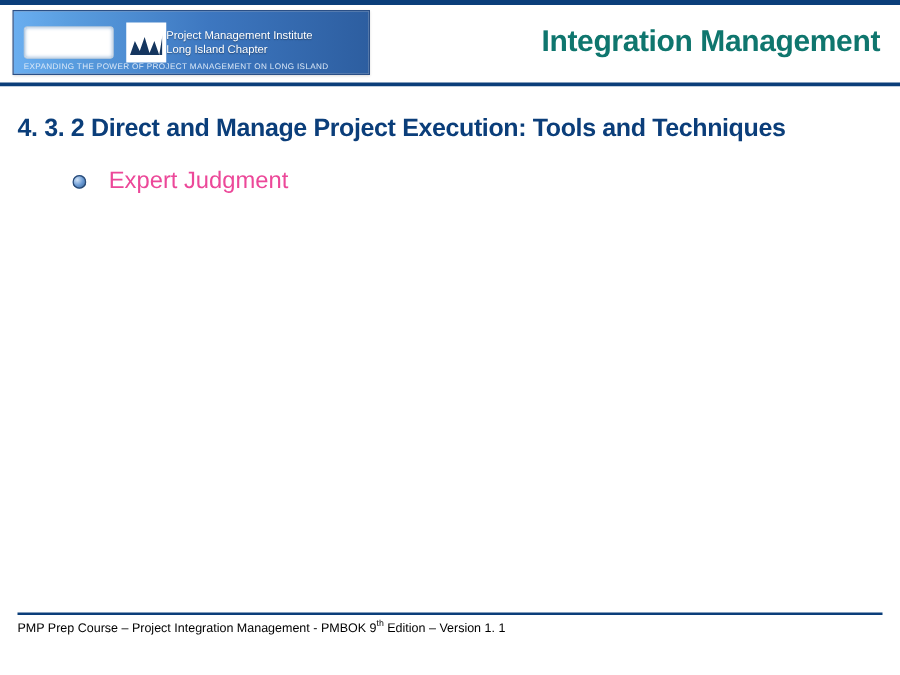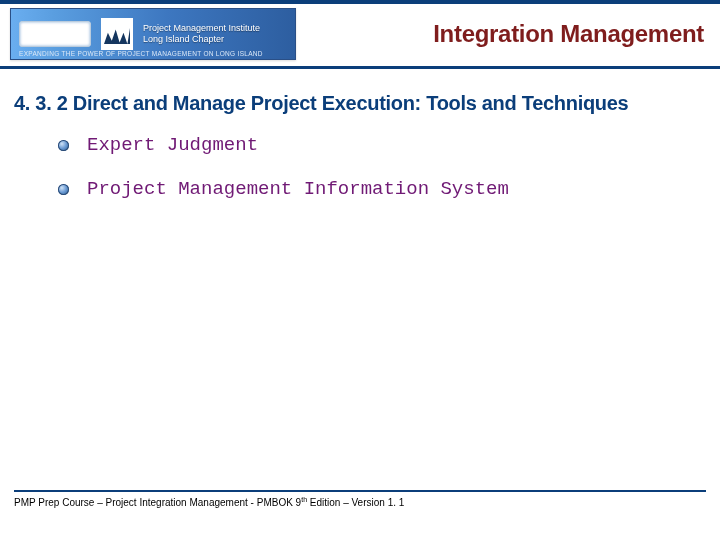--- a/index.html
+++ b/index.html
@@ -57,37 +57,37 @@
       top: 10px;
       width: 26px;
       height: 16px;
       background: #15365f;
       clip-path: polygon(0 100%, 15% 30%, 30% 80%, 45% 10%, 60% 90%, 75% 30%, 90% 100%, 100% 0, 100% 100%);
     }
     .logo-text {
       color: #fff;
       font-size: 9px;
       line-height: 1.2;
-      margin-left: 10px;
+      margin-left: 0;
       text-shadow: 0 1px 1px rgba(0,0,0,0.4);
     }
     .logo-tag {
       position: absolute;
       bottom: 2px;
       left: 8px;
       color: #dbe8f7;
       font-size: 6.5px;
       letter-spacing: 0.3px;
     }
     .page-title {
       flex: 1;
       text-align: right;
       font-weight: bold;
       font-size: 24px;
-      color: #7f1d1d;
+      color: #0f766e;
       padding-right: 6px;
       letter-spacing: -0.3px;
     }
     .section-heading {
       color: #0b3e7a;
       font-weight: bold;
       font-size: 20px;
       padding: 22px 14px 4px 14px;
       line-height: 1.25;
       letter-spacing: -0.3px;
@@ -103,23 +103,23 @@
     .bullet-icon {
       width: 11px;
       height: 11px;
       border-radius: 50%;
       background: radial-gradient(circle at 35% 35%, #cfe2f6 0%, #6a9ad4 45%, #24527d 100%);
       box-shadow: 0 0 0 1px #2a4a75 inset;
       margin-right: 18px;
       flex-shrink: 0;
     }
     .bullet-text {
-      font-family: Liberation Mono, monospace;
+      font-family: Liberation Sans, sans-serif;
       font-size: 19px;
-      color: #701a75;
+      color: #ec4899;
     }
     .footer {
       position: absolute;
       left: 14px;
       bottom: 32px;
       border-top: 2px solid #0b3e7a;
       width: calc(100% - 28px);
       padding-top: 4px;
     }
     .footer-text {
@@ -152,23 +152,19 @@
 <div class="section-heading">
   <span>4. 3. 2</span>
   <span>Direct and Manage Project Execution: Tools and Techniques</span>
 </div>
 
 <div class="content">
   <div class="bullet-row">
     <div class="bullet-icon"></div>
     <div class="bullet-text">Expert Judgment</div>
   </div>
-  <div class="bullet-row">
-    <div class="bullet-icon"></div>
-    <div class="bullet-text">Project Management Information System</div>
-  </div>
 </div>
 
 <div class="footer">
   <div class="footer-text">
     <span>PMP Prep Course – Project Integration Management - PMBOK 9</span><sup>th</sup><span> Edition – Version 1. 1</span>
   </div>
 </div>
 
 </body></html>

